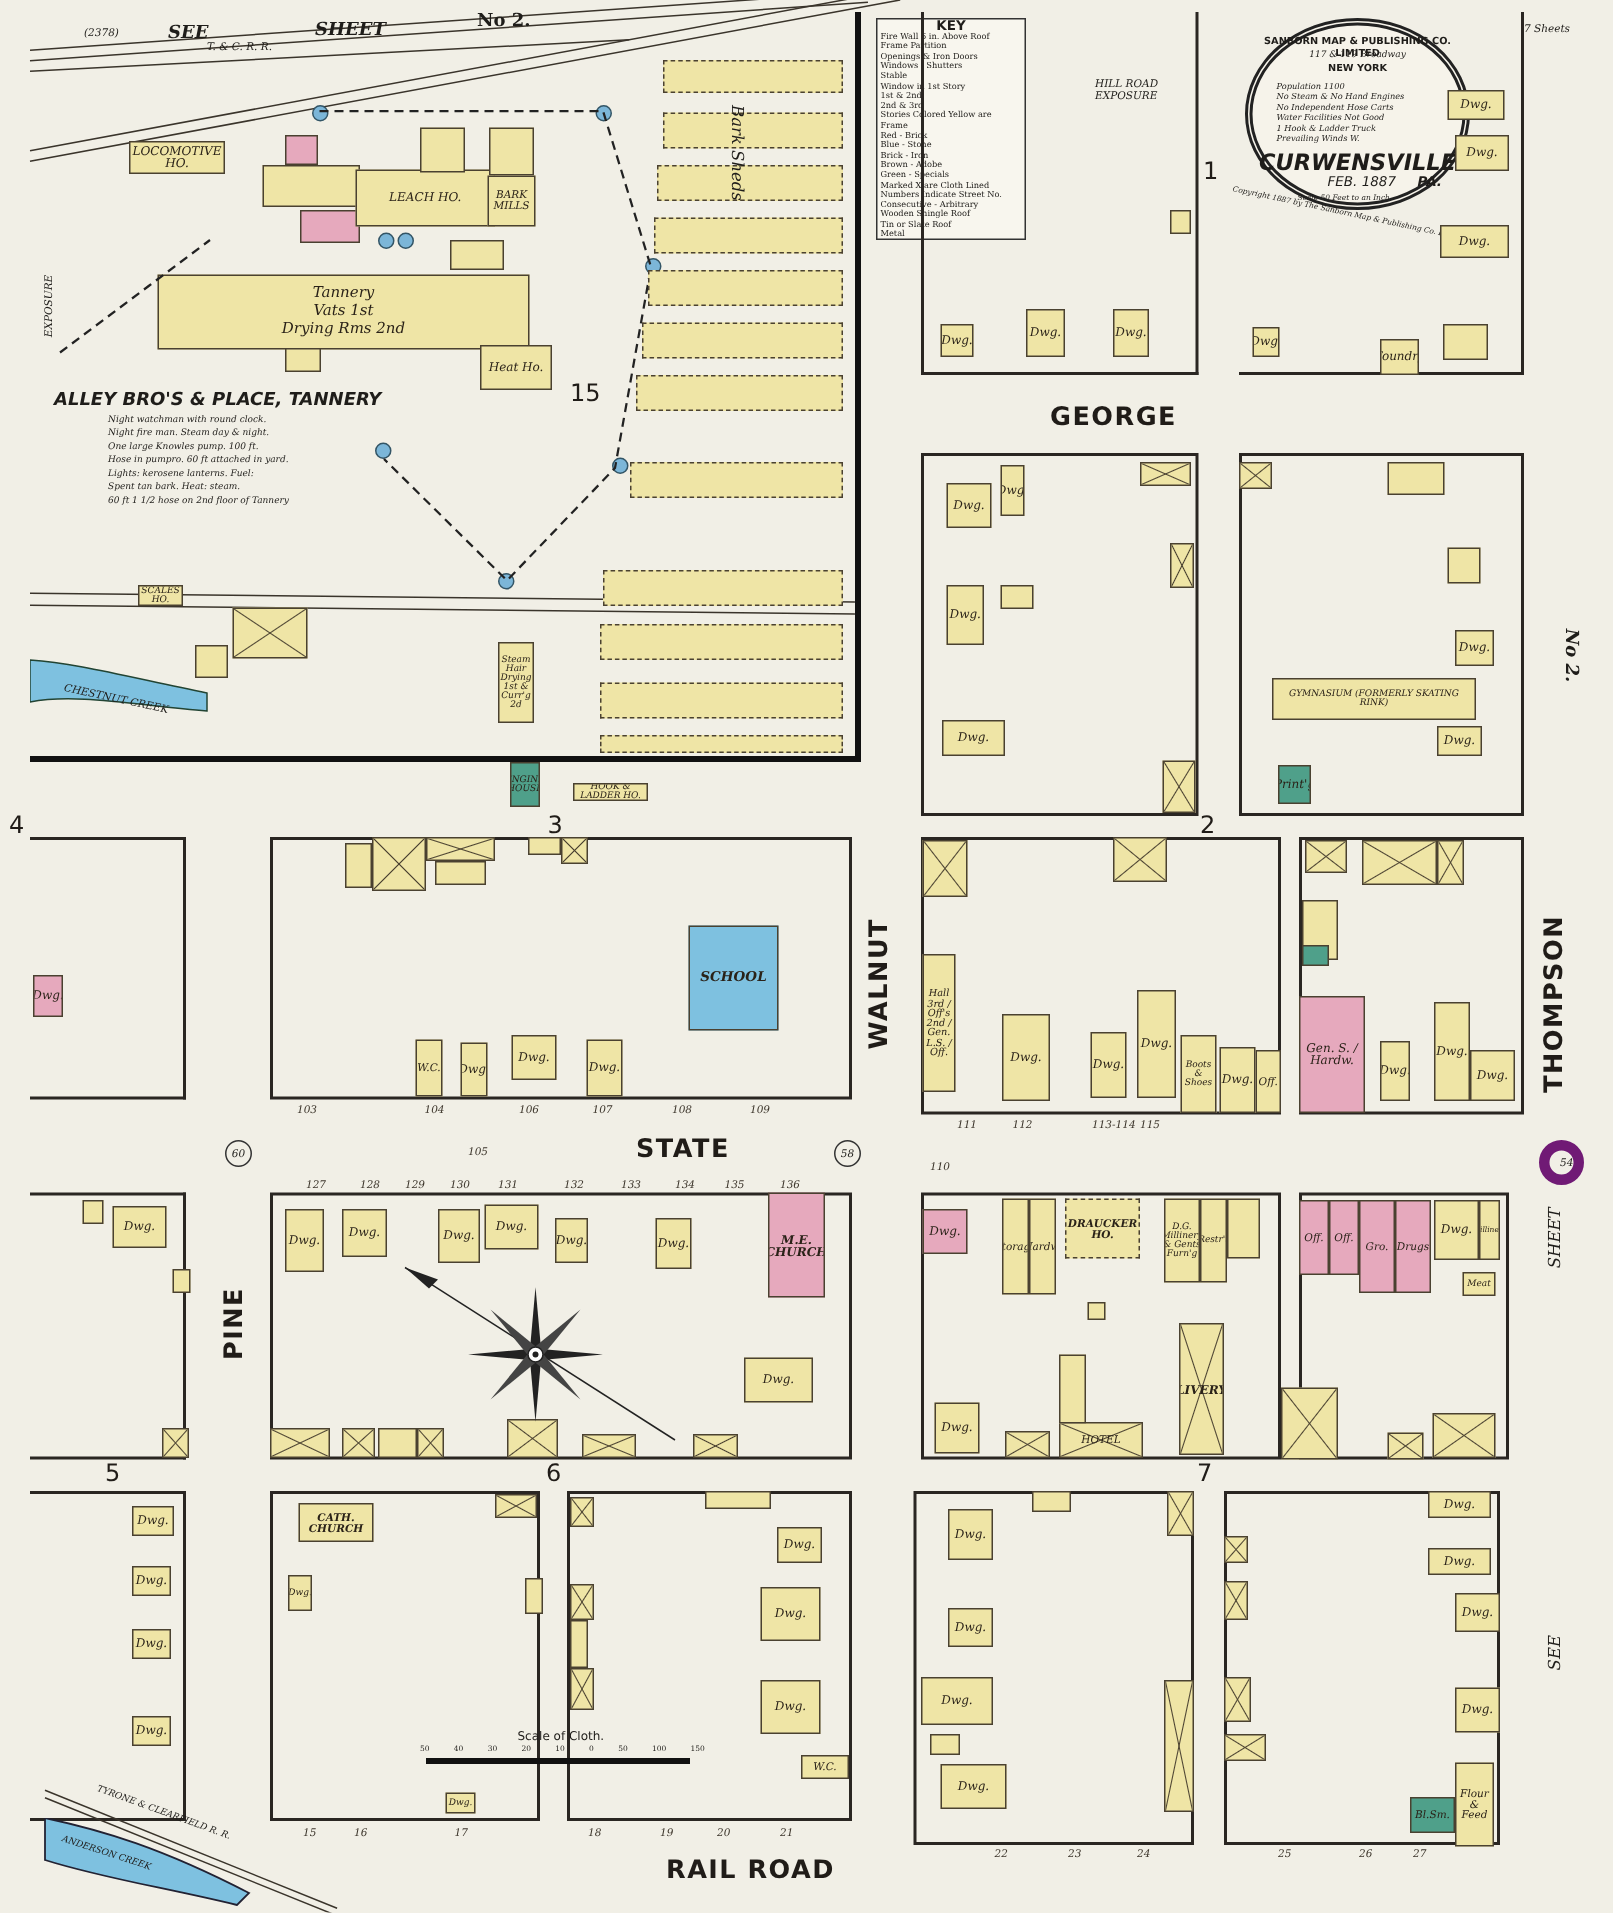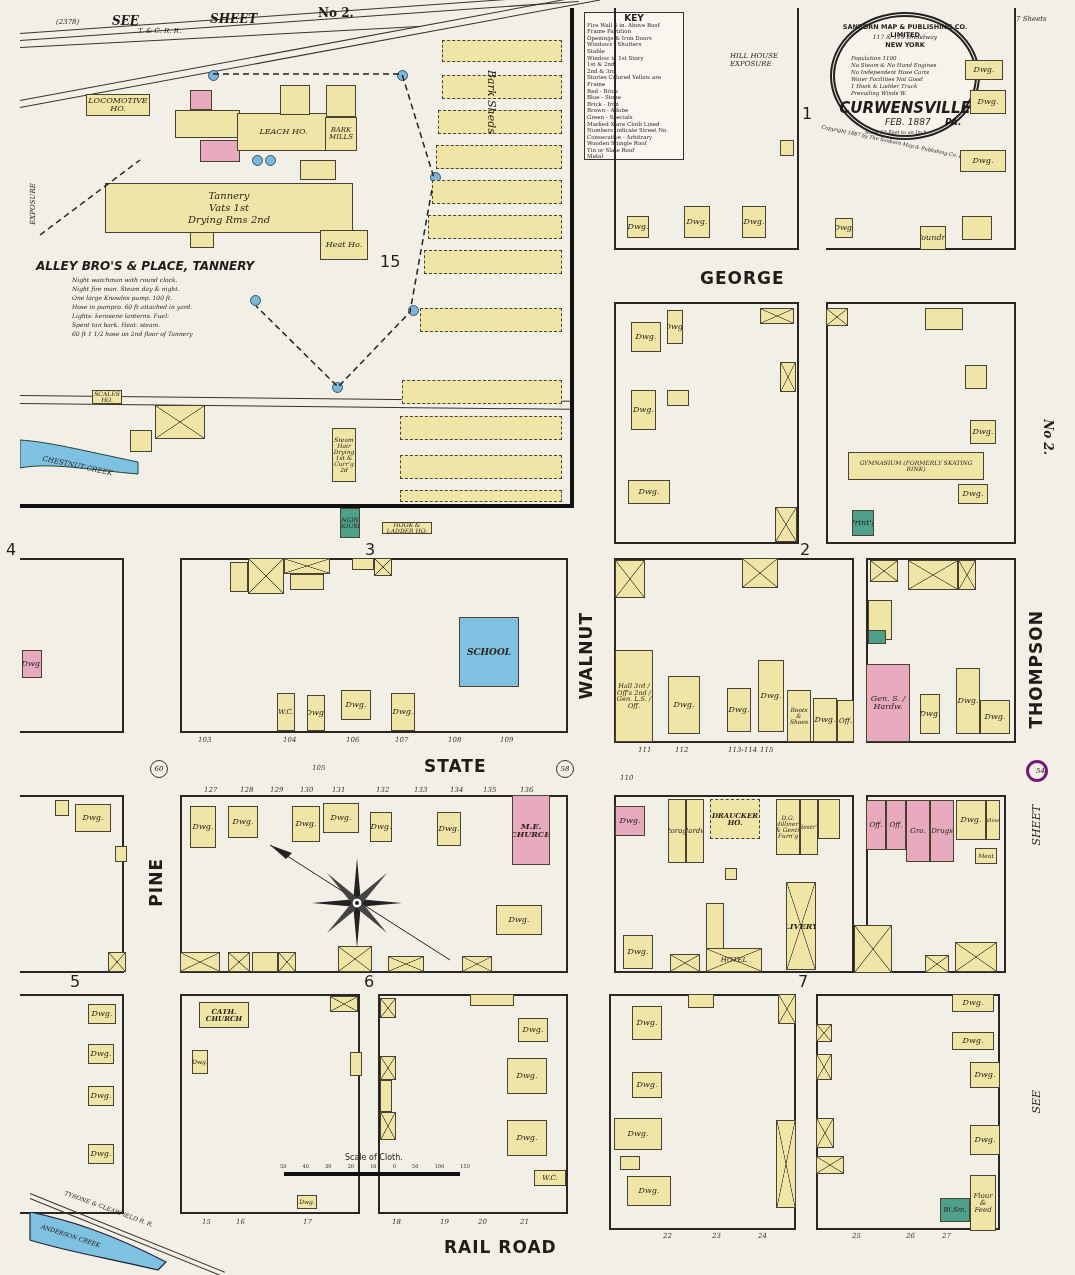--- a/index.html
+++ b/index.html
@@ -151,21 +151,21 @@
   </div>
   <div style="position:absolute;left:0;right:0;top:82px;text-align:center;font-size:15px;font-weight:bold;font-style:italic;font-family:'DejaVu Sans',sans-serif;">CURWENSVILLE</div>
   <div style="position:absolute;left:50px;top:100px;font-size:9px;font-style:italic;font-family:'DejaVu Sans',sans-serif;">FEB. 1887</div>
   <div style="position:absolute;left:110px;top:100px;font-size:9px;font-style:italic;font-weight:bold;font-family:'DejaVu Sans',sans-serif;">PA.</div>
   <div style="position:absolute;left:30px;top:112px;font-size:5px;font-style:italic;">Scale 50 Feet to an Inch</div>
 </div>
 <div class="abs tiny" style="left:1016px;top:15px;">7 Sheets</div>
 <div class="abs tiny" style="left:820px;top:140px;font-size:5px;transform:rotate(12deg);">Copyright 1887 by The Sanborn Map &amp; Publishing Co. Limited</div>
 
 <div class="block" style="left:614px;top:8px;width:185px;height:242px;border-top:none;"></div>
-<div class="abs tiny" style="left:730px;top:52px;width:60px;">HILL HOUSE EXPOSURE</div>
+<div class="abs tiny" style="left:730px;top:52px;width:60px;">HILL ROAD EXPOSURE</div>
 <div class="blocknum" style="left:802px;top:104px;">1</div>
 <div class="bld" style="left:627px;top:216px;width:22px;height:22px;">
     <span>Dwg.</span>
   </div>
 <div class="bld" style="left:684px;top:206px;width:26px;height:32px;">
     <span>Dwg.</span>
   </div>
 <div class="bld" style="left:742px;top:206px;width:24px;height:32px;">
     <span>Dwg.</span>
   </div>
@@ -260,21 +260,21 @@
   </div>
 <div class="bld" style="left:341px;top:690px;width:30px;height:30px;">
     <span>Dwg.</span>
   </div>
 <div class="bld" style="left:391px;top:693px;width:24px;height:38px;">
     <span>Dwg.</span>
   </div>
 
 <div class="block" style="left:614px;top:558px;width:240px;height:185px;"></div>
 <div class="bld x" style="left:615px;top:560px;width:30px;height:38px;"></div>
-<div class="bld" style="left:615px;top:650px;width:38px;height:92px;font-size:6.5px;">
+<div class="bld" style="left:615px;top:636px;width:22px;height:92px;font-size:6.5px;">
     <span>Hall 3rd / Off's 2nd / Gen. L.S. / Off.</span>
   </div>
 <div class="bld" style="left:668px;top:676px;width:32px;height:58px;">
     <span>Dwg.</span>
   </div>
 <div class="bld x" style="left:742px;top:558px;width:36px;height:30px;"></div>
 <div class="bld" style="left:727px;top:688px;width:24px;height:44px;">
     <span>Dwg.</span>
   </div>
 <div class="bld" style="left:758px;top:660px;width:26px;height:72px;">
@@ -307,21 +307,21 @@
   </div>
 <div class="bld" style="left:980px;top:700px;width:30px;height:34px;">
     <span>Dwg.</span>
   </div>
 <div class="street" style="left:1026px;top:610px;writing-mode:vertical-rl;transform:rotate(180deg);">THOMPSON</div>
 <div class="street" style="left:576px;top:612px;writing-mode:vertical-rl;transform:rotate(180deg);">WALNUT</div>
 
 <div class="street" style="left:424px;top:756px;">STATE</div>
 <div class="abs" style="left:150px;top:760px;width:16px;height:16px;border:1px solid #333;border-radius:50%;font-size:7px;text-align:center;line-height:16px;font-style:italic;">60</div>
 <div class="abs" style="left:556px;top:760px;width:16px;height:16px;border:1px solid #333;border-radius:50%;font-size:7px;text-align:center;line-height:16px;font-style:italic;">58</div>
-<div class="abs" style="left:1026px;top:760px;width:16px;height:16px;border:3px solid #701a75;border-radius:50%;font-size:7px;text-align:right;line-height:16px;font-style:italic;">54</div>
+<div class="abs" style="left:1026px;top:760px;width:16px;height:16px;border:7px solid #701a75;border-radius:50%;font-size:7px;text-align:right;line-height:16px;font-style:italic;">54</div>
 
 <div class="block" style="left:20px;top:795px;width:104px;height:178px;border-left:none;"></div>
 <div class="bld" style="left:55px;top:800px;width:14px;height:16px;"></div>
 <div class="bld" style="left:75px;top:804px;width:36px;height:28px;">
     <span>Dwg.</span>
   </div>
 <div class="bld" style="left:115px;top:846px;width:12px;height:16px;"></div>
 <div class="bld x" style="left:108px;top:952px;width:18px;height:20px;"></div>
 <div class="street" style="left:146px;top:858px;writing-mode:vertical-rl;transform:rotate(180deg);">PINE</div>
 

